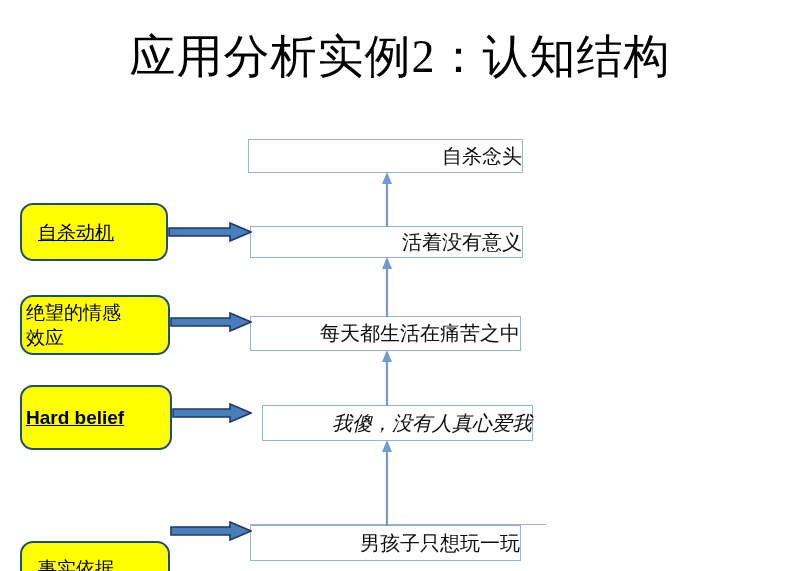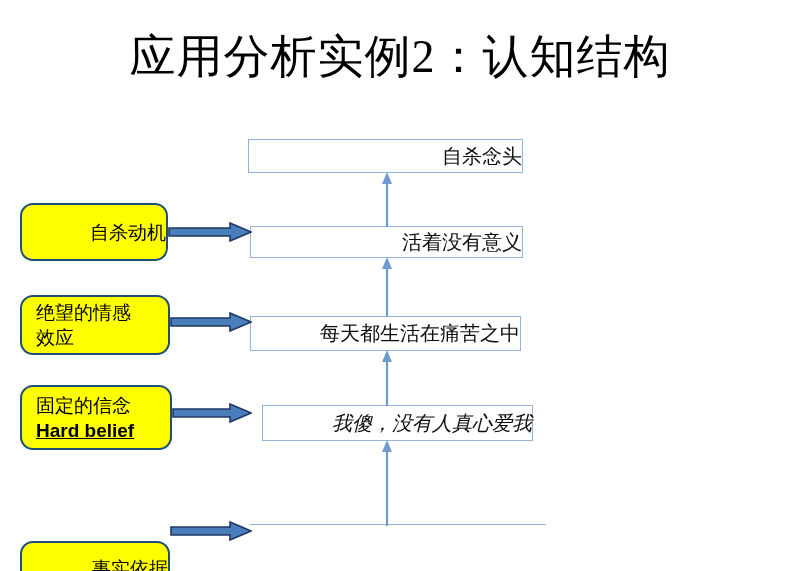--- a/index.html
+++ b/index.html
@@ -71,28 +71,28 @@
   
   .ybox {
     position: absolute;
     box-sizing: border-box;
     background: #FFFF00;
     border: 2px solid #1F4E79;
     border-radius: 13px;
     display: flex;
     flex-direction: column;
     justify-content: center;
-    padding-left: 14px;
+    padding-left: 4px;
     font-family: "Liberation Serif", "DejaVu Serif", serif;
     font-size: 19px;
     line-height: 25px;
     color: #000000;
     white-space: nowrap;
   }
-  .ybox.centered { align-items: flex-end; padding-left: 8px; }
+  .ybox.centered { align-items: flex-start; padding-left: 16px; text-decoration: underline; }
   .ybox-1 { left: 20px; top: 203px; width: 148px; height: 58px; }
   .ybox-2 { left: 20px; top: 295px; width: 150px; height: 60px; }
   .ybox-3 { left: 20px; top: 385px; width: 152px; height: 65px; }
   .ybox-4 { left: 20px; top: 505px; width: 150px; height: 55px; margin-top: 36px; }
   .ybox .latin {
     font-family: "Liberation Sans", "DejaVu Sans", sans-serif;
     font-size: 19px;
     font-weight: bold;
     text-decoration: underline;
   }
@@ -137,32 +137,34 @@
   <div class="wbox wbox-3">
     <span>每天都生活在痛苦之中</span>
   </div>
 
   <div class="wbox wbox-4">
     <span>我傻，没有人真心爱我</span>
   </div>
 
   <div class="stray-line"></div>
 
+  <div class="wbox wbox-5">
+    <span>男孩子只想玩一玩</span>
+  </div>
 
   <div class="ybox ybox-1 centered">
     <span>自杀动机</span>
   </div>
 
   <div class="ybox ybox-2">
     <span>绝望的情感</span>
     <span>效应</span>
   </div>
 
   <div class="ybox ybox-3">
-    <span>固定的信念</span>
     <span class="latin">Hard belief</span>
   </div>
 
   <div class="ybox ybox-4 centered">
     <span>事实依据</span>
   </div>
 
   <div class="harrow harrow-1">
     <svg width="84" height="20" viewBox="0 0 84 20">
       <polygon points="1,6 62,6 62,1 83,10 62,19 62,14 1,14" fill="#4A7EBB" stroke="#1F3864" stroke-width="1.6" stroke-linejoin="miter"></polygon>

